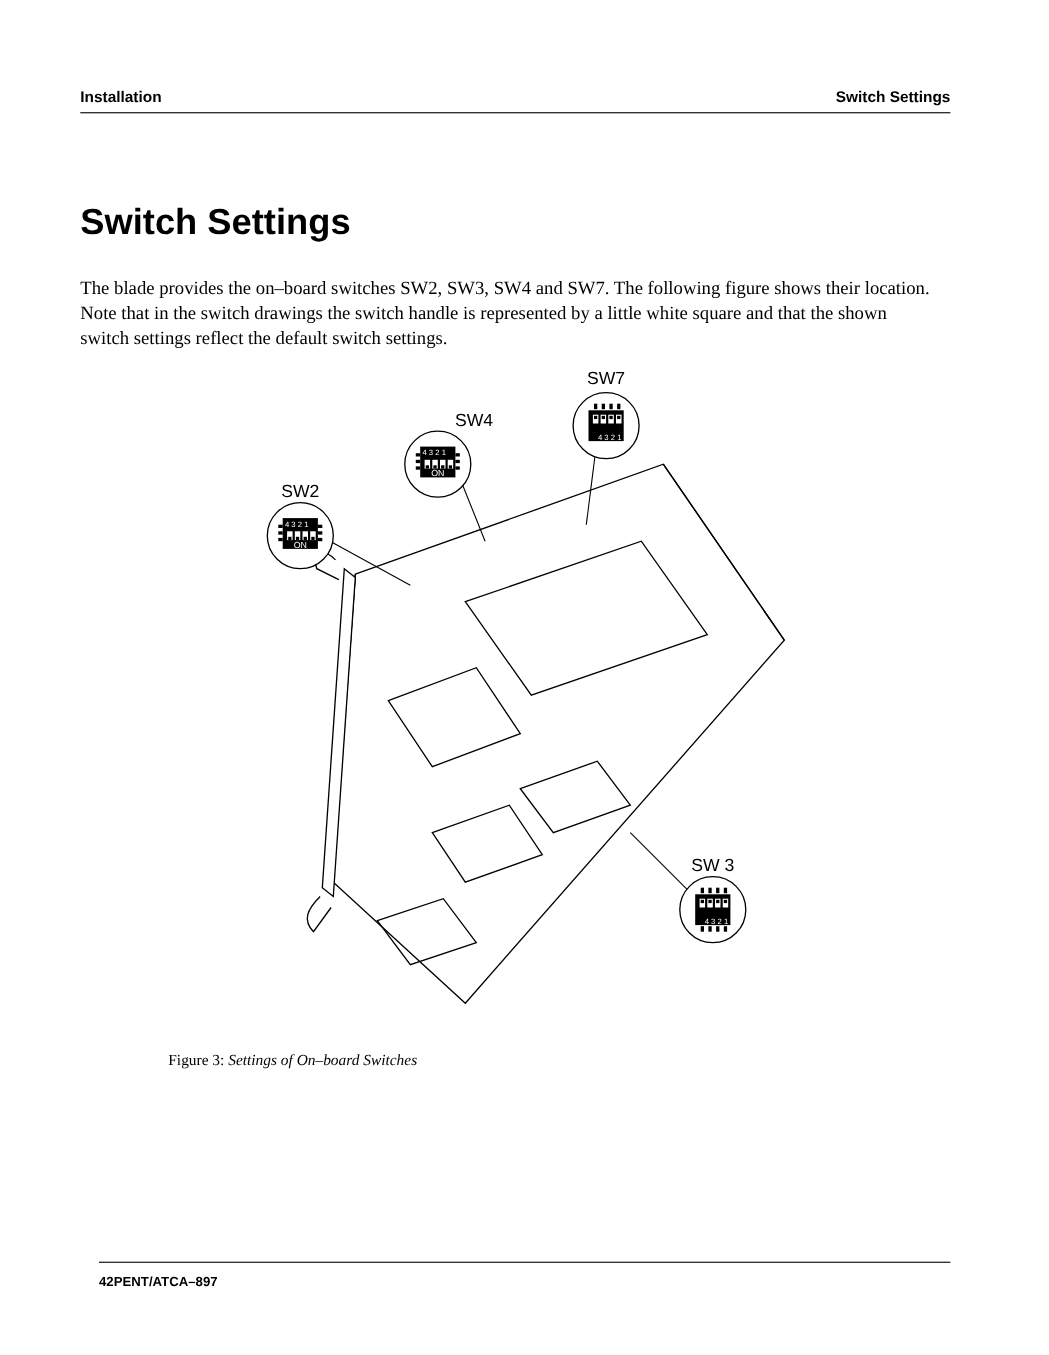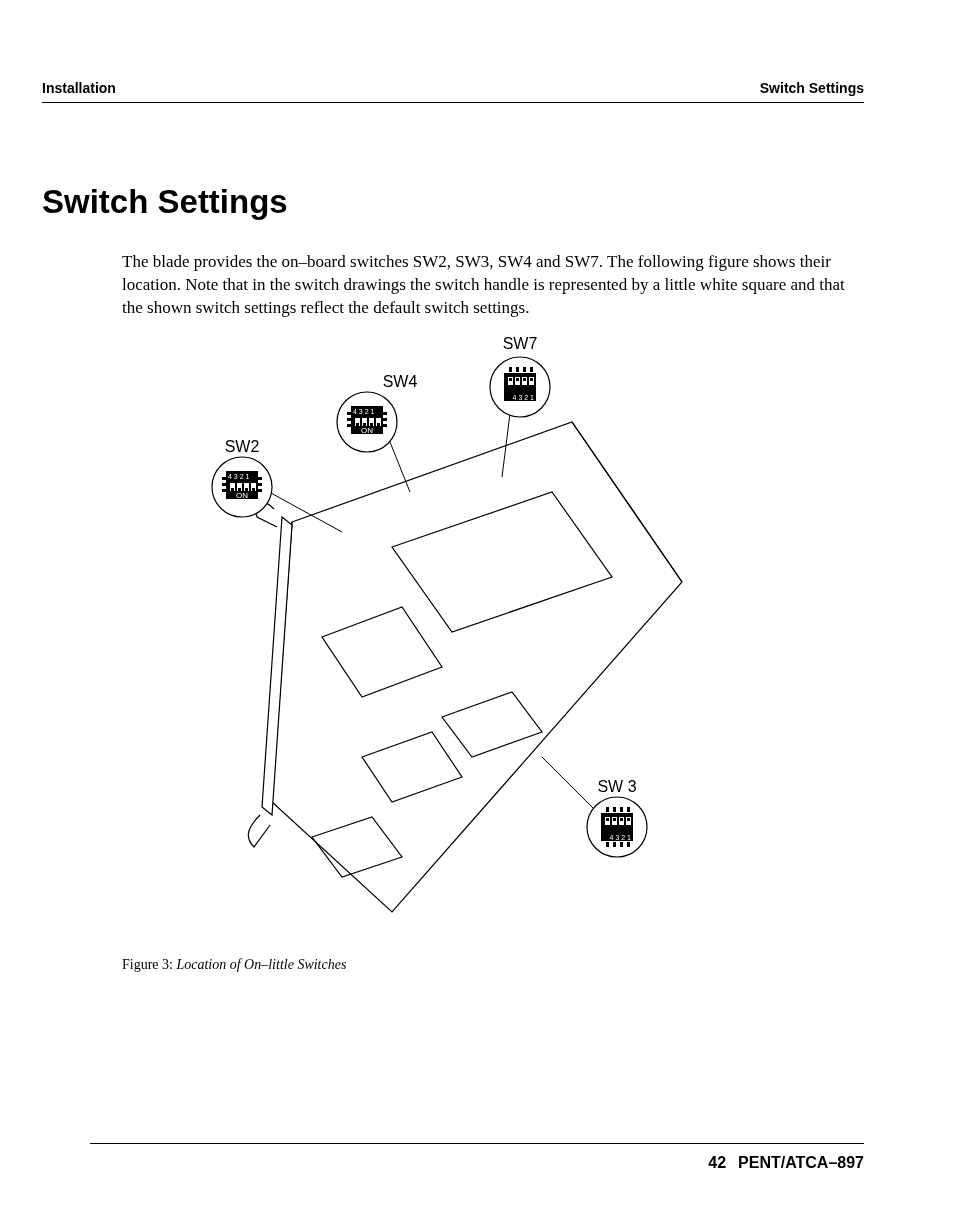--- a/index.html
+++ b/index.html
@@ -7,21 +7,21 @@
     padding: 0;
     background: #fff;
     font-family: "Times New Roman", Georgia, serif;
     color: #000;
   }
   .page {
     width: 954px;
     height: 1232px;
     position: relative;
     box-sizing: border-box;
-    padding: 80px 90px 60px 42px;
+    padding: 80px 90px 60px 73px;
   }
   .running-head {
     display: flex;
     justify-content: space-between;
     font-family: Arial, Helvetica, sans-serif;
     font-weight: 700;
     font-size: 14px;
     border-bottom: 1.5px solid #000;
     padding-bottom: 6px;
     margin-bottom: 80px;
@@ -29,21 +29,20 @@
   .section-title {
     font-family: Arial, Helvetica, sans-serif;
     font-weight: 700;
     font-size: 33px;
     margin: 0 0 30px 0;
   }
   .body-text {
     font-family: "Palatino Linotype","Book Antiqua",Palatino,Georgia,serif;
     font-size: 17px;
     line-height: 1.35;
-    margin-left: 80px;
     margin-right: 10px;
   }
   .figure-wrap {
     margin-top: 15px;
     margin-left: 80px;
     width: 600px;
   }
   .figure-svg {
     width: 560px;
     height: 610px;
@@ -62,25 +61,24 @@
     font-style: italic;
   }
   .footer {
     position: absolute;
     left: 90px;
     right: 90px;
     bottom: 60px;
     border-top: 1.5px solid #000;
     padding-top: 10px;
     display: flex;
-    justify-content: flex-end;
+    justify-content: flex-start;
     font-family: Arial, Helvetica, sans-serif;
     font-weight: 700;
-    font-size: 16px;
-    gap: 12px;
+    font-size: 12px;
   }
   .footer-doc {
     font-family: Arial, Helvetica, sans-serif;
   }
 
   
   .sw-label {
     font-family: Arial, Helvetica, sans-serif;
     font-size: 16px;
   }
@@ -231,21 +229,21 @@
 
       <text class="sw-label" x="378" y="12" text-anchor="middle">SW7</text>
       <text class="sw-label" x="258" y="50" text-anchor="middle">SW4</text>
       <text class="sw-label" x="100" y="115" text-anchor="middle">SW2</text>
       <text class="sw-label" x="475" y="455" text-anchor="middle">SW 3</text>
     </svg>
 
     <div class="figure-caption">
       <span class="bold">Figure 3:</span>
       <span> </span>
-      <span class="ital">Location of On–little Switches</span>
+      <span class="ital">Settings of On–board Switches</span>
     </div>
   </div>
 
   <div class="footer">
     <span>42</span>
     <span class="footer-doc">PENT/ATCA–897</span>
   </div>
 
 </div>
 

